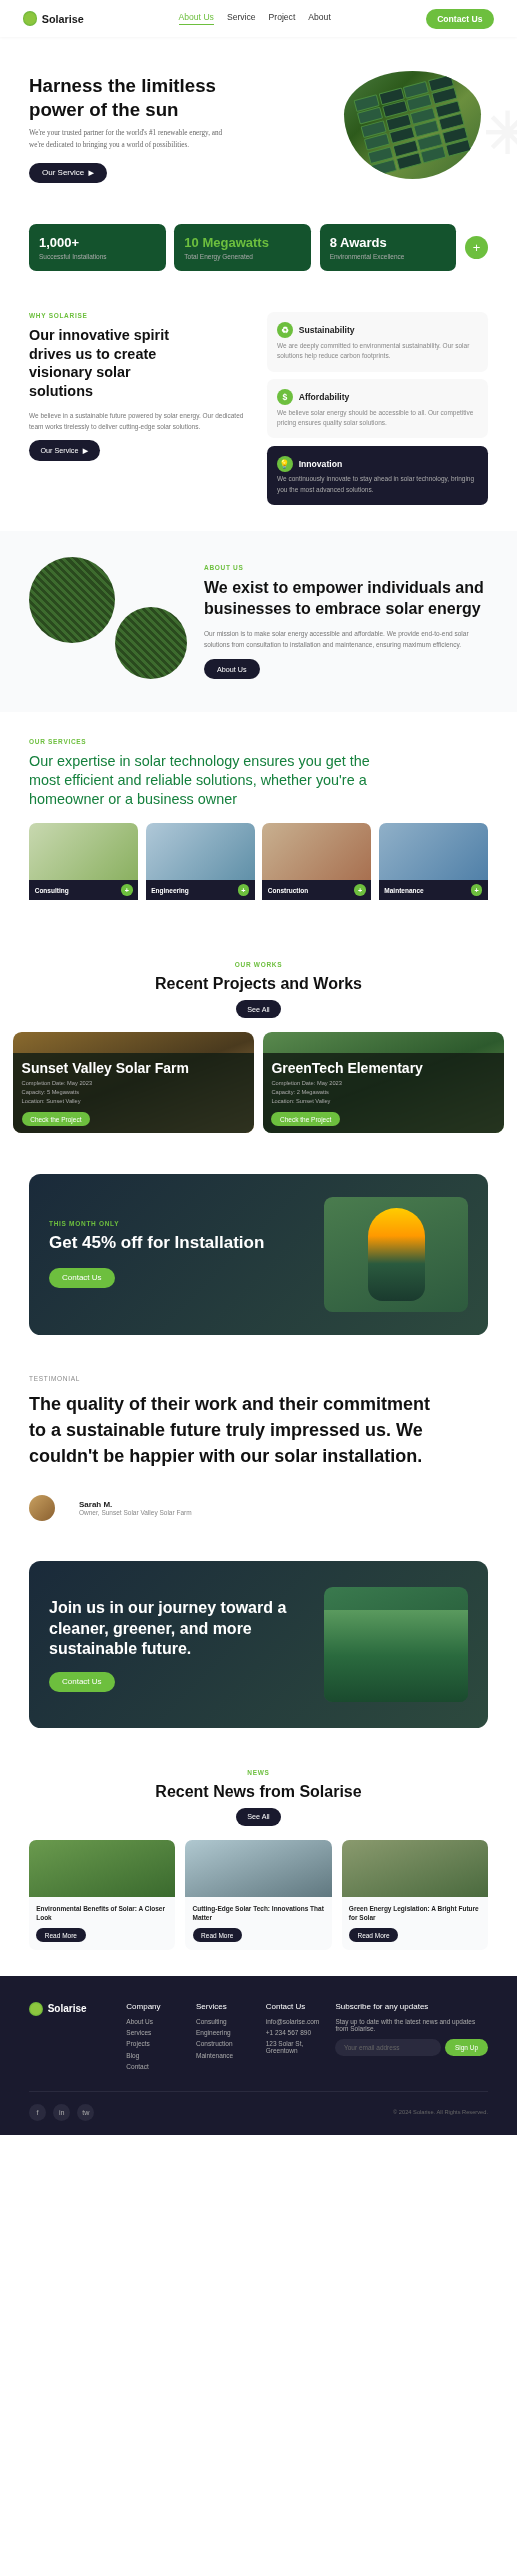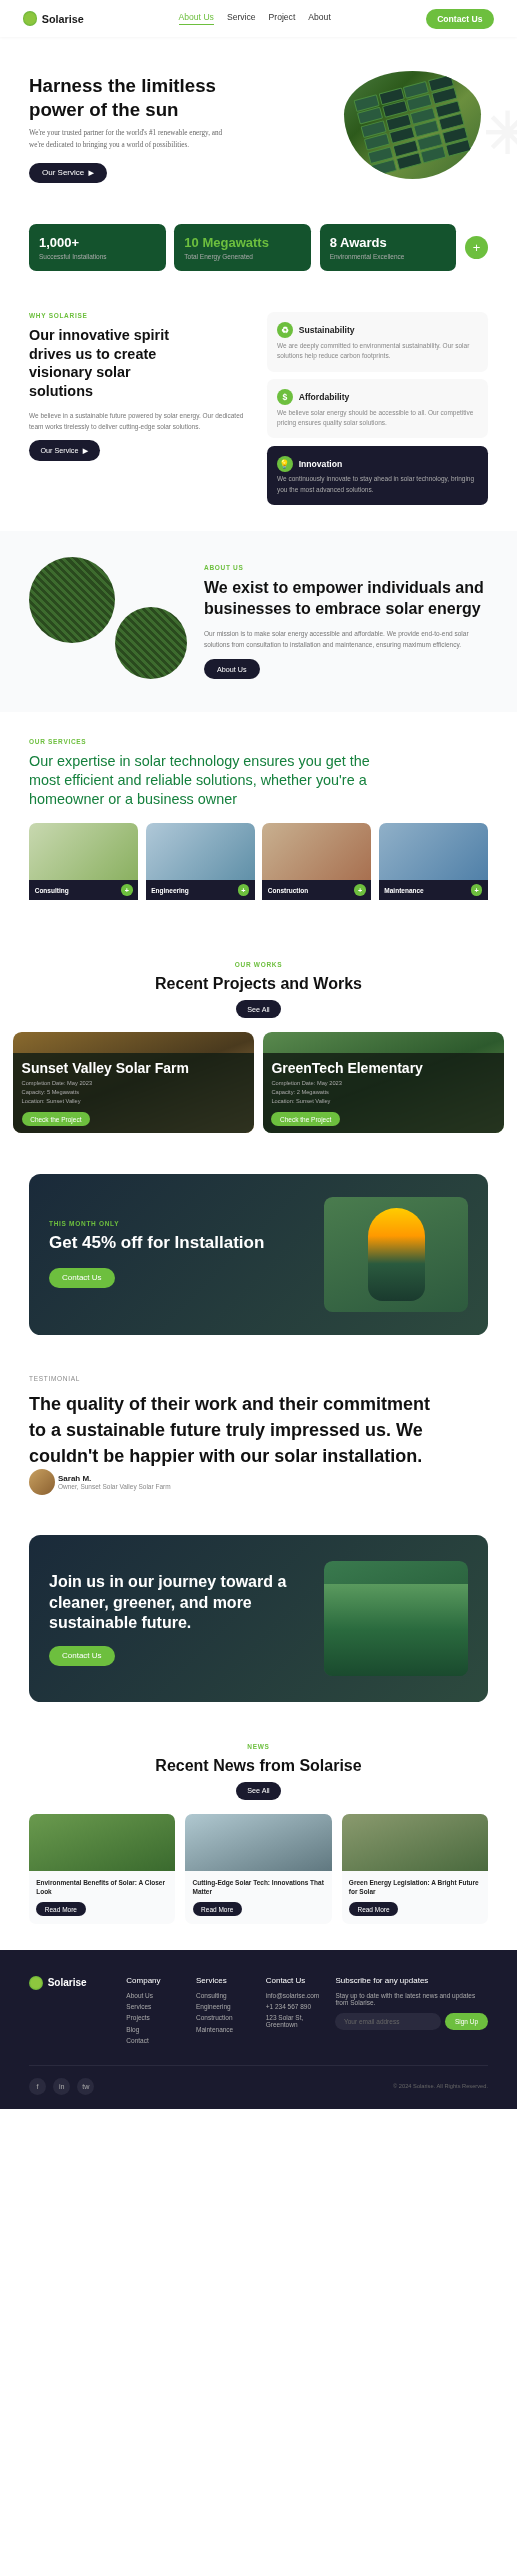--- a/index.html
+++ b/index.html
@@ -97,21 +97,21 @@
     .promo-text .promo-badge { font-size: 6.5px; color: #6dbf3e; font-weight: 700; text-transform: uppercase; letter-spacing: 0.7px; }
     .promo-text h2 { font-size: 17px; font-weight: 800; color: #fff; line-height: 1.2; margin: 5.7px 0; }
     .promo-text .promo-cta { background: #6dbf3e; color: #fff; border: none; border-radius: 14.4px; padding: 5.7px 13px; font-size: 8px; cursor: pointer; margin-top: 8.6px; }
     .promo-image { width: 144px; height: 115px; flex-shrink: 0; background: linear-gradient(160deg, #4a7c4e, #2d5a3e); border-radius: 8.6px; display: flex; align-items: center; justify-content: center; overflow: hidden; }
     .worker-silhouette { width: 57px; height: 93px; background: linear-gradient(180deg, #ffcc00 0%, #ff9900 30%, #2a5a3e 60%, #1a3a2e 100%); border-radius: 29px 29px 14.4px 14.4px; position: relative; }
 
     
     .section-testimonial { padding: 26px 29px; background: #fff; }
     .testimonial-tag { font-size: 6.5px; color: #888; text-transform: uppercase; letter-spacing: 0.7px; margin-bottom: 8.6px; }
     .testimonial-text { font-size: 18px; font-weight: 700; line-height: 1.45; color: #111; max-width: 417px; }
-    .testimonial-author { display: flex; align-items: center; gap: 3px; margin-top: 0; }
+    .testimonial-author { display: flex; align-items: center; gap: 24px; margin-top: 26px; }
     .author-avatar { width: 26px; height: 26px; border-radius: 50%; background: linear-gradient(135deg, #c8a060, #8a6030); }
     .author-info .author-name { font-size: 8px; font-weight: 700; color: #222; }
     .author-info .author-role { font-size: 6.5px; color: #888; }
 
     
     .section-join { margin: 14.4px 29px; background: linear-gradient(135deg, #1a2a3a, #2d4a3e); border-radius: 11.5px; padding: 26px 20px; display: flex; align-items: center; gap: 14.4px; overflow: hidden; }
     .join-text { flex: 1; }
     .join-text h2 { font-size: 16px; font-weight: 800; color: #fff; line-height: 1.3; }
     .join-text .join-cta { background: #6dbf3e; color: #fff; border: none; border-radius: 14.4px; padding: 5.7px 13px; font-size: 8px; cursor: pointer; margin-top: 11.5px; }
     .join-image { width: 144px; height: 115px; flex-shrink: 0; background: linear-gradient(160deg, #3a7a4e, #1a4a2e); border-radius: 8.6px; overflow: hidden; display: flex; align-items: flex-end; }

